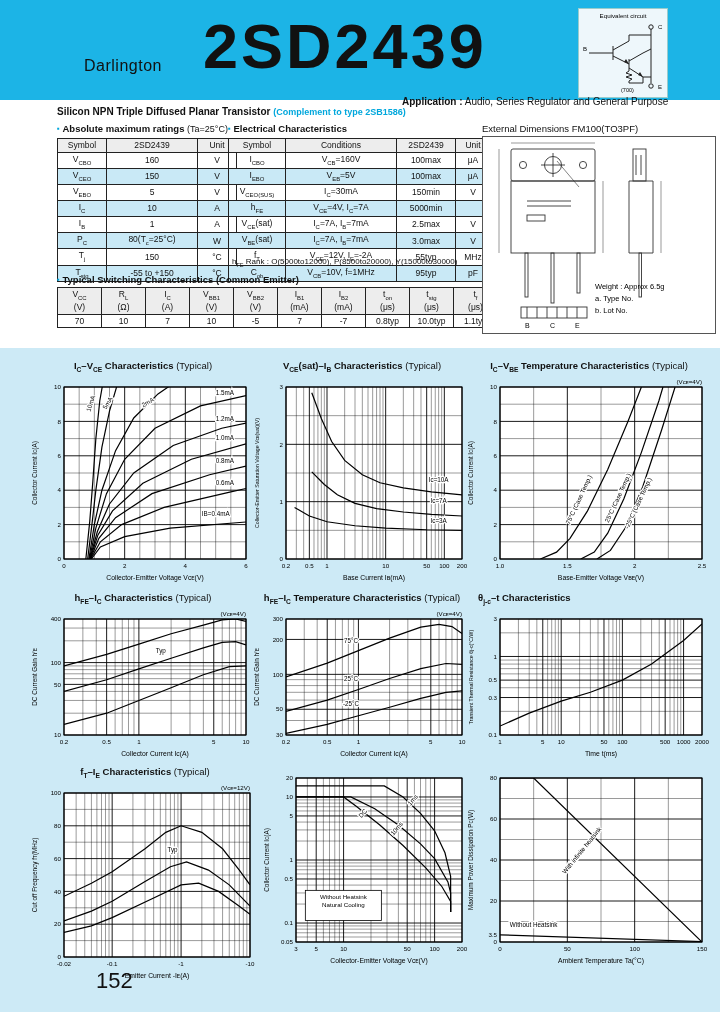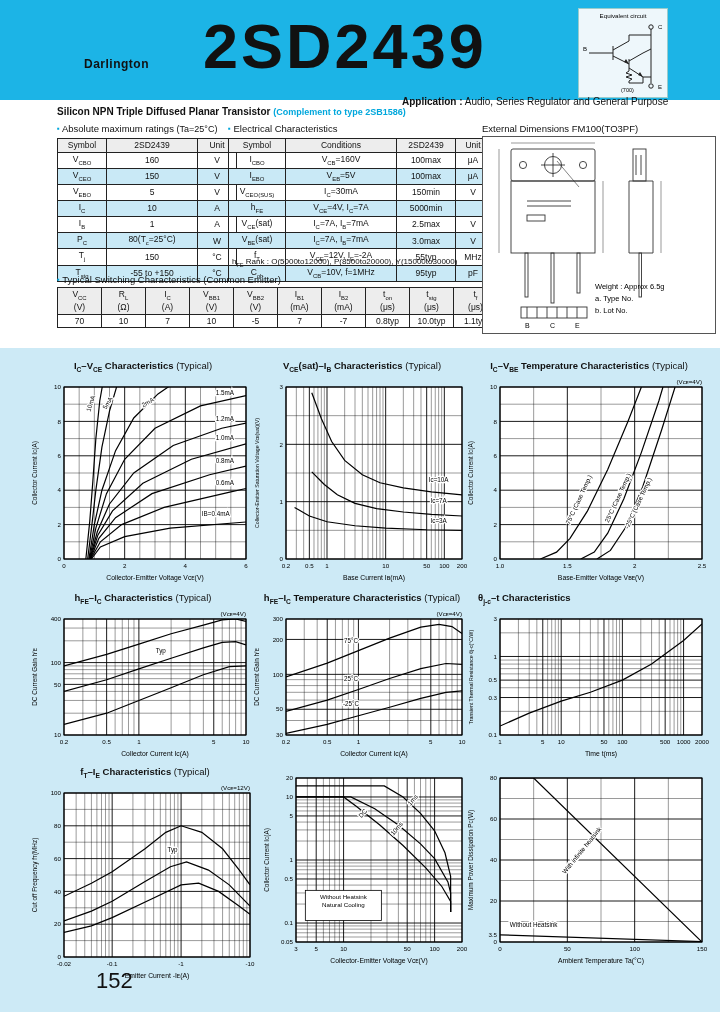--- a/index.html
+++ b/index.html
@@ -1,32 +1,32 @@
 <!DOCTYPE html>
 <html><head>
 <meta charset="utf-8">
 <style>
   html,body{margin:0;padding:0;}
   body{width:720px;height:1012px;position:relative;background:#cdeaf6;
        font-family:"Liberation Sans", sans-serif;color:#111;overflow:hidden;}
   .abs{position:absolute;}
   
   .band{left:0;top:0;width:720px;height:100px;background:#1cb4e6;}
-  .cat{left:84px;top:57px;font-size:12px;font-weight:bold;letter-spacing:.5px;}
+  .cat{left:84px;top:57px;font-size:16px;font-weight:normal;letter-spacing:.5px;}
   .pn{left:203px;top:10px;font-size:63px;font-weight:bold;letter-spacing:3px;}
   .eqbox{left:578px;top:8px;width:88px;height:88px;background:#eef7fb;border:1px solid #9cc;}
   
   .panel{left:0;top:100px;width:720px;height:248px;background:#fff;}
   .l1{left:57px;top:106px;font-size:10px;font-weight:bold;}
   .l1 .note{color:#00a7dc;font-weight:bold;font-size:9px;}
   .appline{left:385px;top:96px;font-size:10px;margin-left:17px;}
   .appline b{font-size:10px;}
   .sec{font-size:9.5px;}
   .sec .bullet{color:#00a7dc;font-size:8px;vertical-align:1px;}
-  .sec b{font-weight:normal;}
+  .sec b{font-weight:bold;}
   .temp{font-weight:normal;font-size:9px;margin-top:44px;}
   .exthdr{left:482px;top:122px;font-size:10.5px;font-weight:bold;}
   .exthdr span{font-weight:normal;font-size:9.5px;}
   table{border-collapse:collapse;font-size:8.5px;}
   td,th{border:1px solid #222;padding:1px 2px;text-align:center;font-weight:normal;line-height:1.25;}
   tr.th td{background:#ededed;}
   tr.stripe td{background:#c9e9f6;}
   sub{font-size:70%;}
   .ranknote{left:232px;top:257px;font-size:8px;}
   .extbox{left:482px;top:136px;width:232px;height:196px;background:#fff;border:1px solid #555;}

